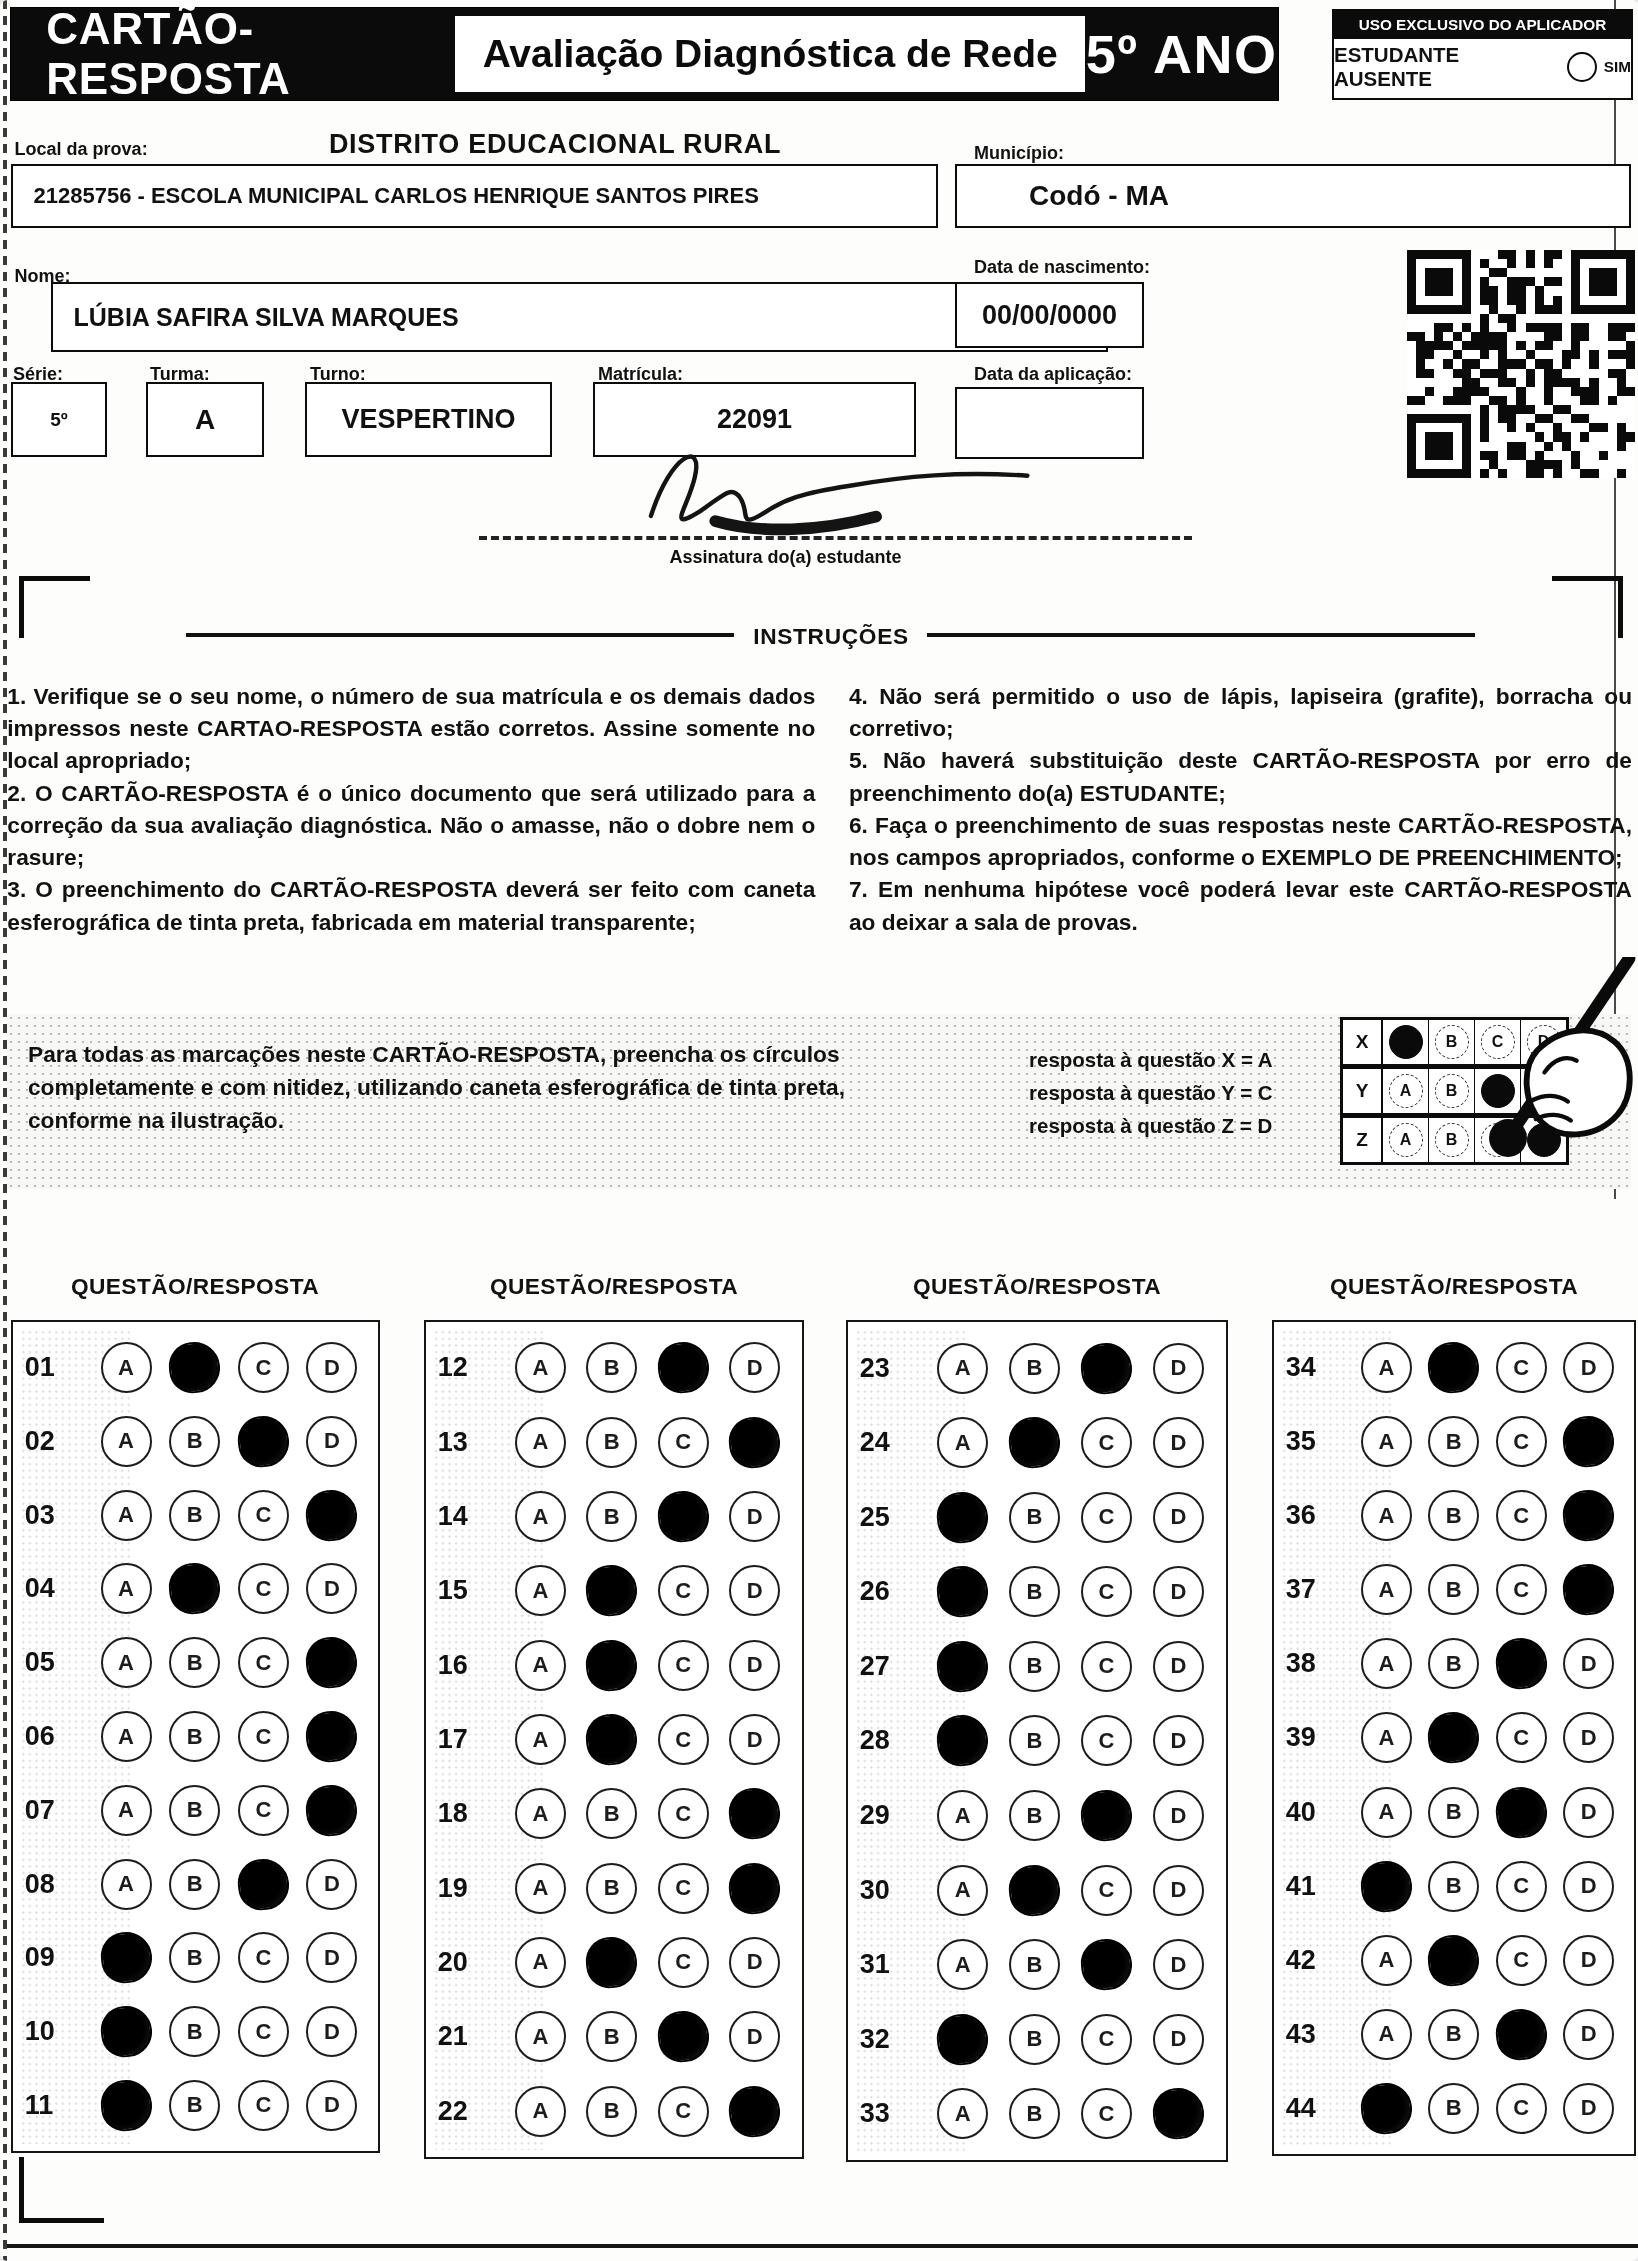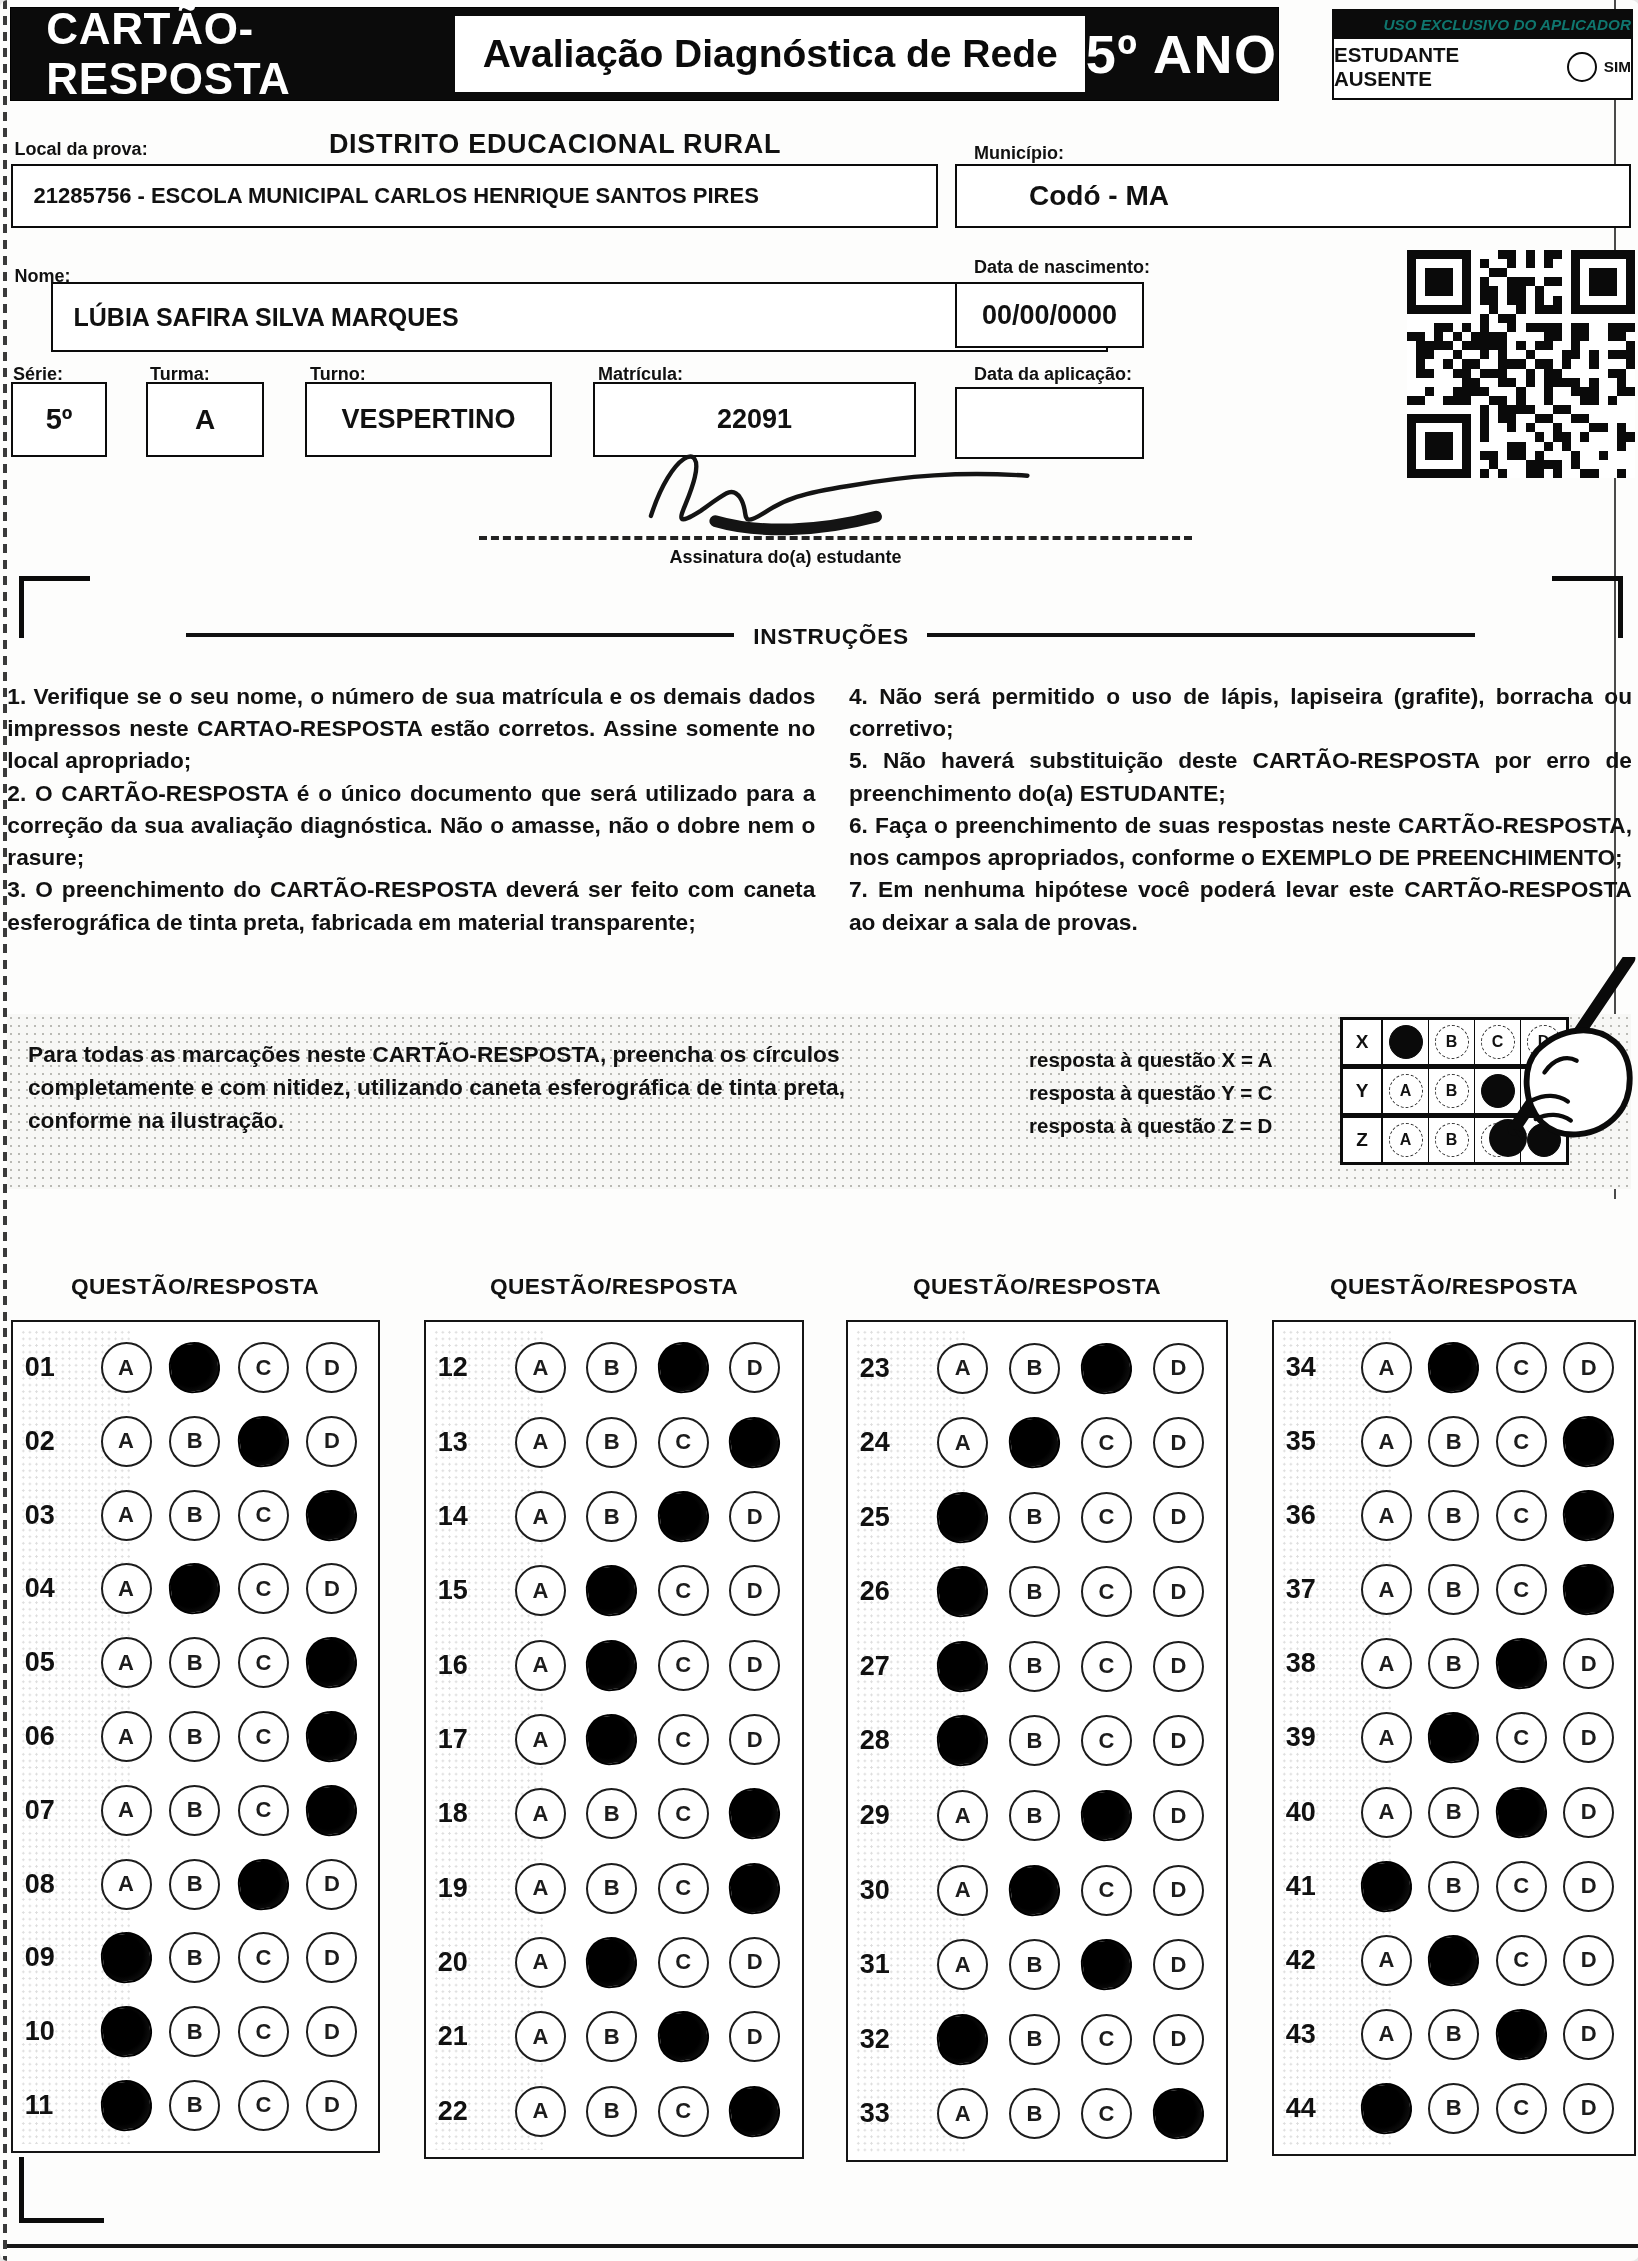--- a/index.html
+++ b/index.html
@@ -16,22 +16,22 @@
   
   .header-band { left:10.2px; top:7.3px; width:1269px; height:94px; background:#0b0b0b;
     border:1.5px solid #000; display:flex; align-items:center; box-sizing:border-box; }
   .card-title { width:409px; padding-left:35px; color:#fff; font-size:44px; font-weight:bold; letter-spacing:0.7px; }
   .exam-box { width:630px; height:76px; background:#fff; display:flex; align-items:center; justify-content:center; }
   .exam-box span { font-size:39px; font-weight:bold; color:#0b0b0b; }
   .grade { flex:1; text-align:center; color:#fff; font-size:54px; font-weight:bold; letter-spacing:1.5px; }
 
   .applicator { left:1332px; top:8.8px; width:301px; height:91px; border:2.9px solid #0b0b0b;
     box-sizing:border-box; background:#fff; }
-  .applicator-title { background:#0b0b0b; color:#0f766e; font-size:15.3px; font-weight:bold;
-    text-align:right; height:28px; line-height:28px;font-style:italic; }
+  .applicator-title { background:#0b0b0b; color:#ffffff; font-size:15.3px; font-weight:bold;
+    text-align:center; height:28px; line-height:28px; }
   .applicator-body { display:flex; align-items:center; justify-content:center; gap:7.3px; height:57px; }
   .absent-label { font-size:20.5px; font-weight:bold; }
   .absent-circle { width:26px; height:26px; border:2.9px solid #0b0b0b; border-radius:50%; display:inline-block; }
   .absent-sim { font-size:15.3px; font-weight:bold; }
 
   .flabel { font-size:18px; font-weight:bold; white-space:nowrap; }
   .fbox { border:2.9px solid #0b0b0b; box-sizing:border-box; background:#fff; display:flex; align-items:center; }
   .fbox span { font-weight:bold; }
 
   .district { font-size:27px; font-weight:bold; text-align:center; letter-spacing:0.7px; }
@@ -334,21 +334,21 @@
       <rect x="18" y="0" width="7" height="7" fill="#0a0a0a"></rect>
       <rect x="19" y="1" width="5" height="5" fill="#ffffff"></rect>
       <rect x="20" y="2" width="3" height="3" fill="#0a0a0a"></rect>
       <rect x="0" y="18" width="7" height="7" fill="#0a0a0a"></rect>
       <rect x="1" y="19" width="5" height="5" fill="#ffffff"></rect>
       <rect x="2" y="20" width="3" height="3" fill="#0a0a0a"></rect>
     </svg>
 
   <div class="abs flabel" style="left:13px; top:364px;">Série:</div>
   <div class="abs fbox" style="left:11px; top:382px; width:96px; height:75px; justify-content:center;">
-    <span style="font-size:29px;">5º</span>
+    <span style="font-size:19px;">5º</span>
   </div>
 
   <div class="abs flabel" style="left:150px; top:364px;">Turma:</div>
   <div class="abs fbox" style="left:146px; top:382px; width:118px; height:75px; justify-content:center;">
     <span style="font-size:28px;">A</span>
   </div>
 
   <div class="abs flabel" style="left:310px; top:364px;">Turno:</div>
   <div class="abs fbox" style="left:305px; top:382px; width:247px; height:75px; justify-content:center;">
     <span style="font-size:27px;">VESPERTINO</span>

